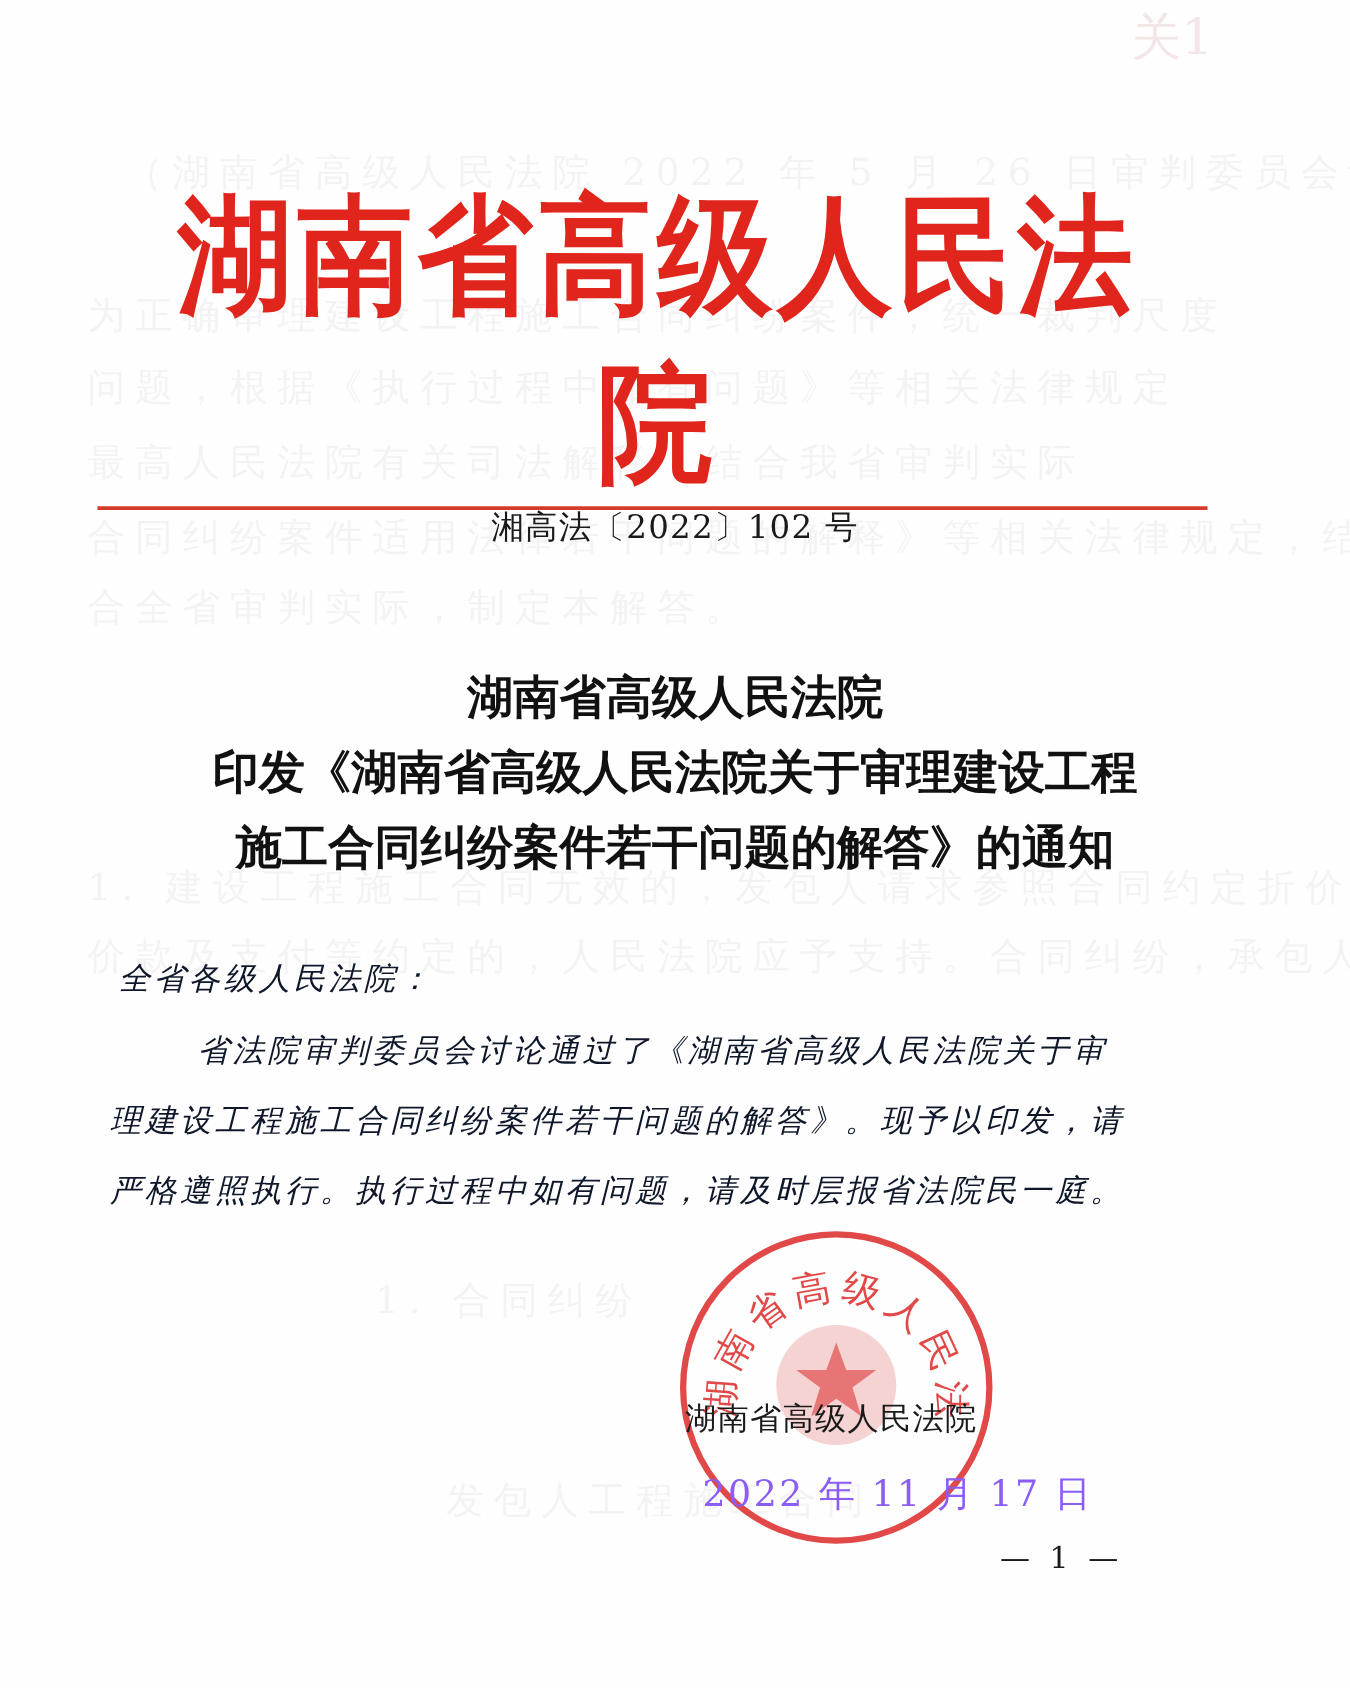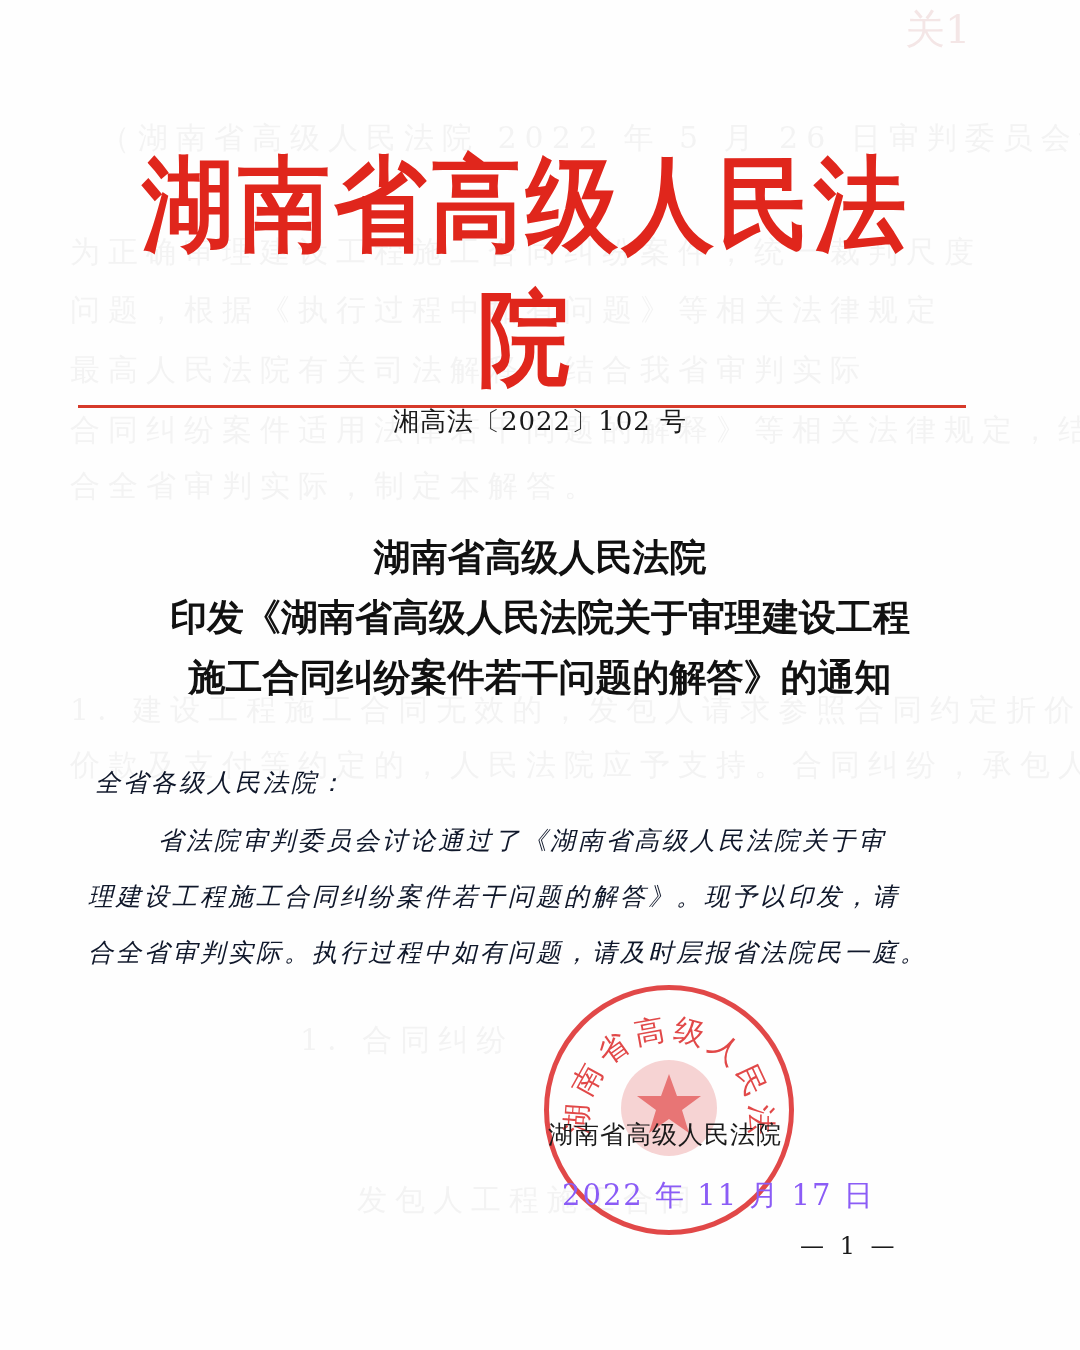--- a/index.html
+++ b/index.html
@@ -149,21 +149,21 @@
 
   <div class="red-rule"></div>
 
   <div class="title l1">湖南省高级人民法院</div>
   <div class="title l3">施工合同纠纷案件若干问题的解答》的通知</div>
   <div class="title l2">印发《湖南省高级人民法院关于审理建设工程</div>
 
   <div class="body-text salutation">全省各级人民法院：</div>
   <div class="body-text p1">省法院审判委员会讨论通过了《湖南省高级人民法院关于审</div>
   <div class="body-text p2">理建设工程施工合同纠纷案件若干问题的解答》。现予以印发，请</div>
-  <div class="body-text p3">合全省审判实际。执行过程中如有问题，请及时层报省法院民一庭。</div>
+  <div class="body-text p3">严格遵照执行。执行过程中如有问题，请及时层报省法院民一庭。</div>
 
   <div class="stamp">
     <svg width="240" height="240" viewBox="0 0 240 240">
       <defs>
         <path id="sealArc" d="M 40 150 A 82 82 0 1 1 200 150"></path>
       </defs>
       <text font-size="30" fill="rgba(220,40,40,0.85)" font-family="DejaVu Sans, sans-serif" letter-spacing="6">
         <textPath href="#sealArc" startOffset="2%">湖南省高级人民法院</textPath>
       </text>
       <circle cx="120" cy="118" r="48" fill="rgba(220,60,60,0.22)"></circle>

